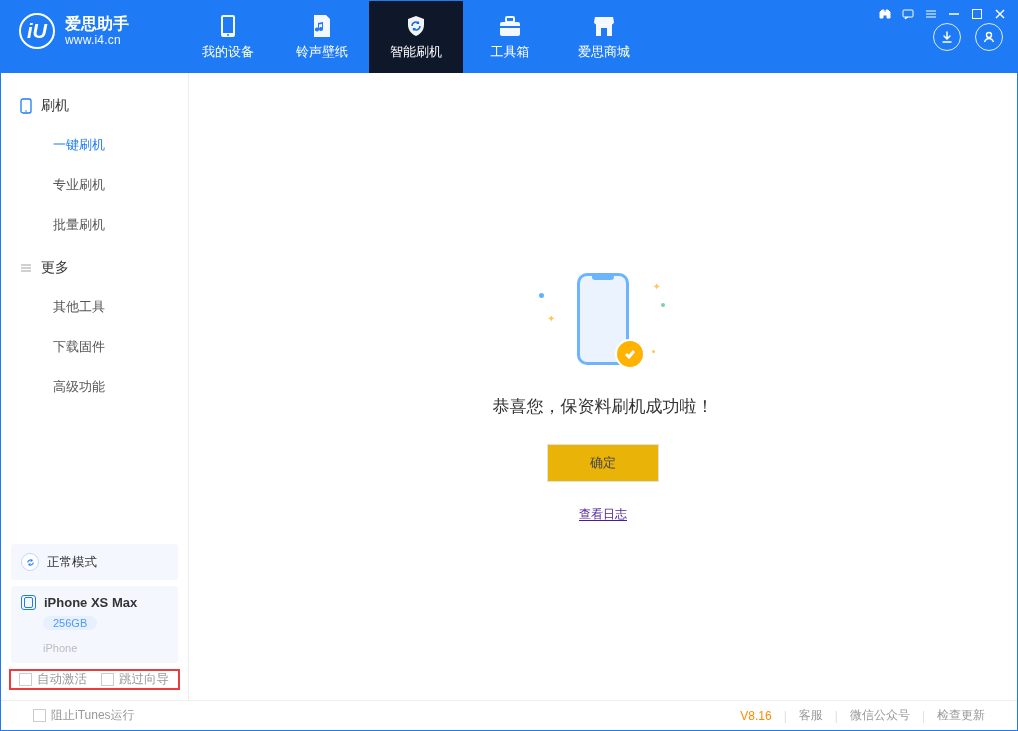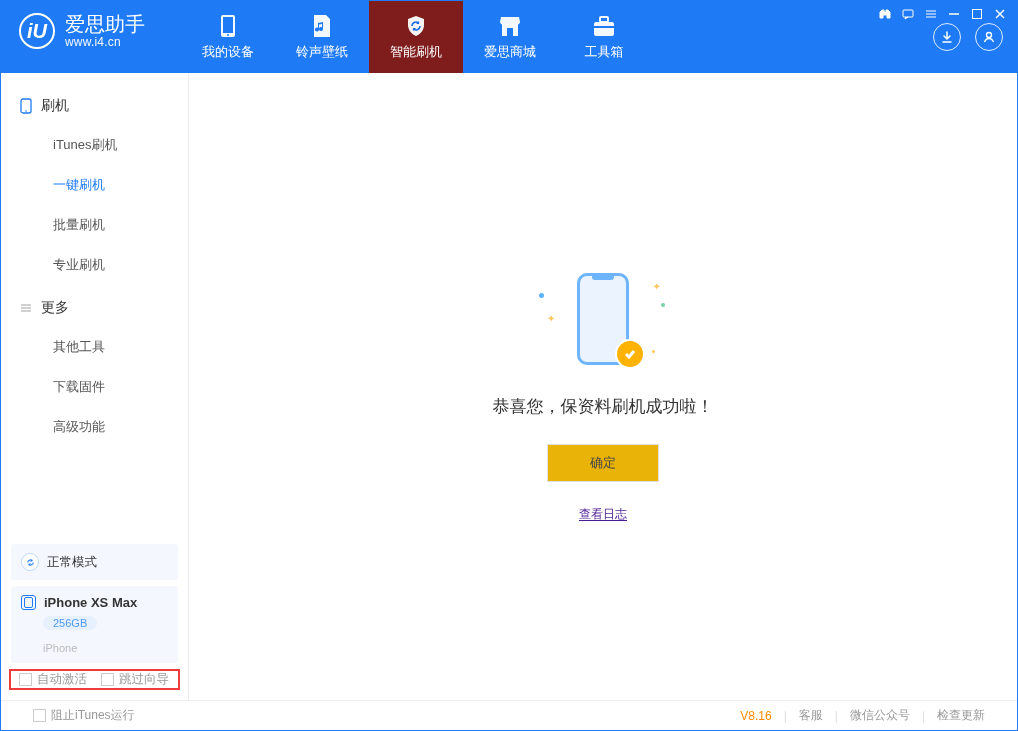--- a/index.html
+++ b/index.html
@@ -3,25 +3,25 @@
 <meta charset="utf-8">
 <style>
   * { box-sizing: border-box; margin: 0; padding: 0; }
   body { font-family: "Microsoft YaHei", "PingFang SC", sans-serif; background: #fff; }
   .window { width: 1018px; height: 731px; border: 1px solid #1E7BF5; display: flex; flex-direction: column; background: #fff; margin: 0 auto; }
 
   
   .header { height: 72px; background: #1E7BF5; display: flex; align-items: stretch; color: #fff; position: relative; }
   .logo-block { display: flex; align-items: center; padding: 0 12px 12px 18px; gap: 10px; min-width: 180px; }
   .logo-icon { width: 36px; height: 36px; border: 2.5px solid #fff; border-radius: 50%; display:flex; align-items:center; justify-content:center; font-weight:700; font-size:20px; font-style:italic;}
-  .logo-text .app-name { font-size: 20px; font-weight: 400; line-height: 1.1;}
+  .logo-text .app-name { font-size: 16px; font-weight: 700; line-height: 1.1;}
   .logo-text .app-site { font-size: 12px; opacity: 0.95; letter-spacing: 0.2px;}
   .nav-tabs { display: flex; }
   .nav-tab { width: 94px; display:flex; flex-direction:column; align-items:center; justify-content:center; font-size:13px; gap:5px; cursor:pointer; }
-  .nav-tab.active { background: #7f1d1d; }
+  .nav-tab.active { background: #0f172a; }
   .nav-tab .nicon { width:24px; height:24px; display:flex; align-items:center; justify-content:center; }
   .nav-tab svg { fill: rgba(255,255,255,0.95); }
   .header-right { margin-left: auto; display:flex; align-items:center; gap:14px; padding-right: 14px; }
   .circle-btn { width:28px; height:28px; border:1.5px solid rgba(255,255,255,0.85); border-radius:50%; display:flex; align-items:center; justify-content:center; cursor:pointer;}
   .win-icons { position:absolute; top:6px; right:10px; display:flex; gap:9px; align-items:center; }
   .win-icons .wi { width:14px; height:14px; display:flex; align-items:center; justify-content:center; cursor:pointer; color:#fff; }
   .win-icons svg { stroke:#fff; fill:none; }
 
   
   .body { flex:1; display:flex; min-height:0; }
@@ -149,36 +149,36 @@
               <path d="M12 2l8 3v6c0 5-3.5 9-8 11-4.5-2-8-6-8-11V5z" fill="rgba(255,255,255,0.95)"></path>
               <path d="M8 12a4 4 0 017-2.6M16 12a4 4 0 01-7 2.6" stroke="#176CE2" stroke-width="1.5" fill="none"></path>
               <path d="M15 7v3h-3M9 17v-3h3" fill="#176CE2"></path>
             </svg>
           </span>
         <span>智能刷机</span>
       </div>
       <div class="nav-tab">
         <span class="nicon">
             <svg width="24" height="22" viewBox="0 0 24 22">
+              <rect x="2" y="7" width="20" height="14" rx="2" fill="rgba(255,255,255,0.95)"></rect>
+              <rect x="8" y="2" width="8" height="5" rx="1" fill="none" stroke="rgba(255,255,255,0.95)" stroke-width="2"></rect>
+              <rect x="2" y="11" width="20" height="2" fill="#1E7BF5"></rect>
+            </svg>
+          </span>
+        <span>工具箱</span>
+      </div>
+      <div class="nav-tab">
+        <span class="nicon">
+            <svg width="24" height="22" viewBox="0 0 24 22">
               <path d="M3 2h18l1 5a3 3 0 01-5 2 3 3 0 01-5 0 3 3 0 01-5 0 3 3 0 01-5-2z" fill="rgba(255,255,255,0.95)"></path>
               <rect x="4" y="9" width="16" height="12" fill="rgba(255,255,255,0.95)"></rect>
               <rect x="9" y="13" width="6" height="8" fill="#1E7BF5"></rect>
             </svg>
           </span>
         <span>爱思商城</span>
-      </div>
-      <div class="nav-tab">
-        <span class="nicon">
-            <svg width="24" height="22" viewBox="0 0 24 22">
-              <rect x="2" y="7" width="20" height="14" rx="2" fill="rgba(255,255,255,0.95)"></rect>
-              <rect x="8" y="2" width="8" height="5" rx="1" fill="none" stroke="rgba(255,255,255,0.95)" stroke-width="2"></rect>
-              <rect x="2" y="11" width="20" height="2" fill="#1E7BF5"></rect>
-            </svg>
-          </span>
-        <span>工具箱</span>
       </div>
     </div>
     <div class="header-right">
       <div class="circle-btn">
           <svg width="14" height="14" viewBox="0 0 14 14">
             <path d="M7 2v7M4 6l3 3 3-3M3 12h8" stroke="#fff" stroke-width="1.5" fill="none" stroke-linecap="round"></path>
           </svg>
         </div>
       <div class="circle-btn">
           <svg width="14" height="14" viewBox="0 0 14 14">
@@ -195,24 +195,23 @@
         <div class="sb-section">
           <div class="sb-heading">
             <span class="hicon">
                 <svg width="12" height="16" viewBox="0 0 12 16">
                   <rect x="1" y="1" width="10" height="14" rx="2" stroke="#1E7BF5" stroke-width="1.3" fill="none"></rect>
                   <circle cx="6" cy="13" r="0.8" fill="#1E7BF5"></circle>
                 </svg>
               </span>
             <span>刷机</span>
           </div>
-          <span class="sb-item">iTunes刷机</span>
           <span class="sb-item active">一键刷机</span>
+          <span class="sb-item">专业刷机</span>
           <span class="sb-item">批量刷机</span>
-          <span class="sb-item">专业刷机</span>
         </div>
         <div class="sb-section">
           <div class="sb-heading">
             <span class="hicon" style="color:#B8B8B8">
                 <svg width="12" height="12" viewBox="0 0 12 12">
                   <line x1="1" y1="3" x2="11" y2="3" stroke="currentColor" stroke-width="1.3"></line>
                   <line x1="1" y1="6" x2="11" y2="6" stroke="currentColor" stroke-width="1.3"></line>
                   <line x1="1" y1="9" x2="11" y2="9" stroke="currentColor" stroke-width="1.3"></line>
                 </svg>
               </span>

